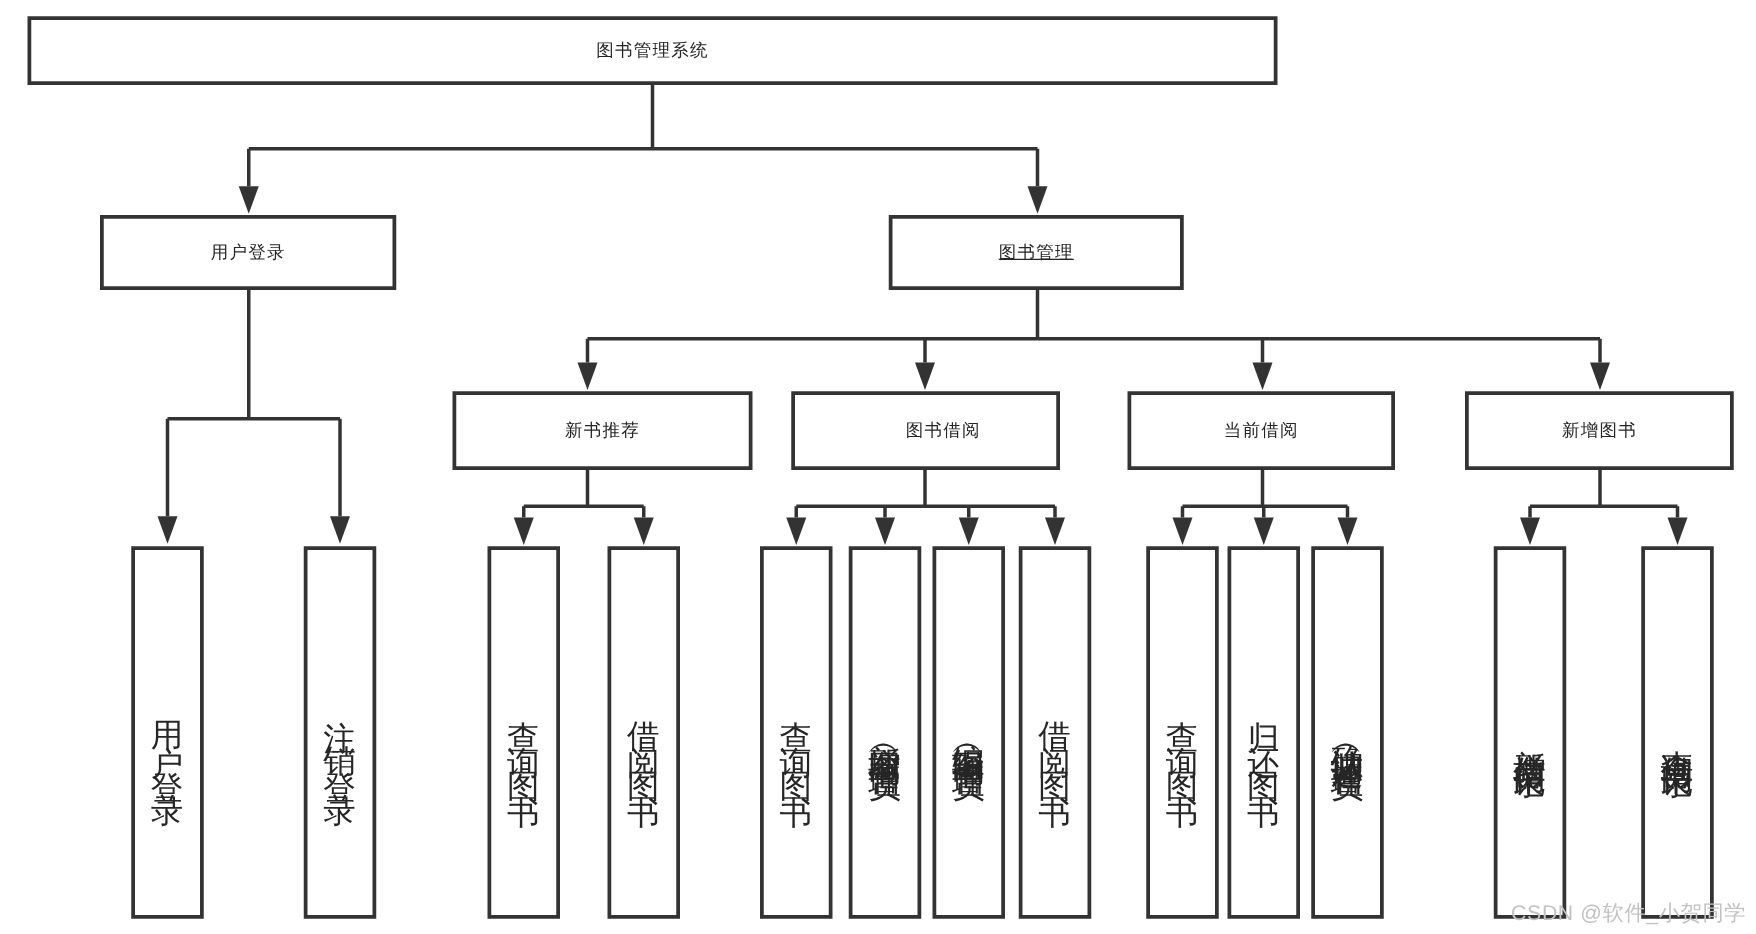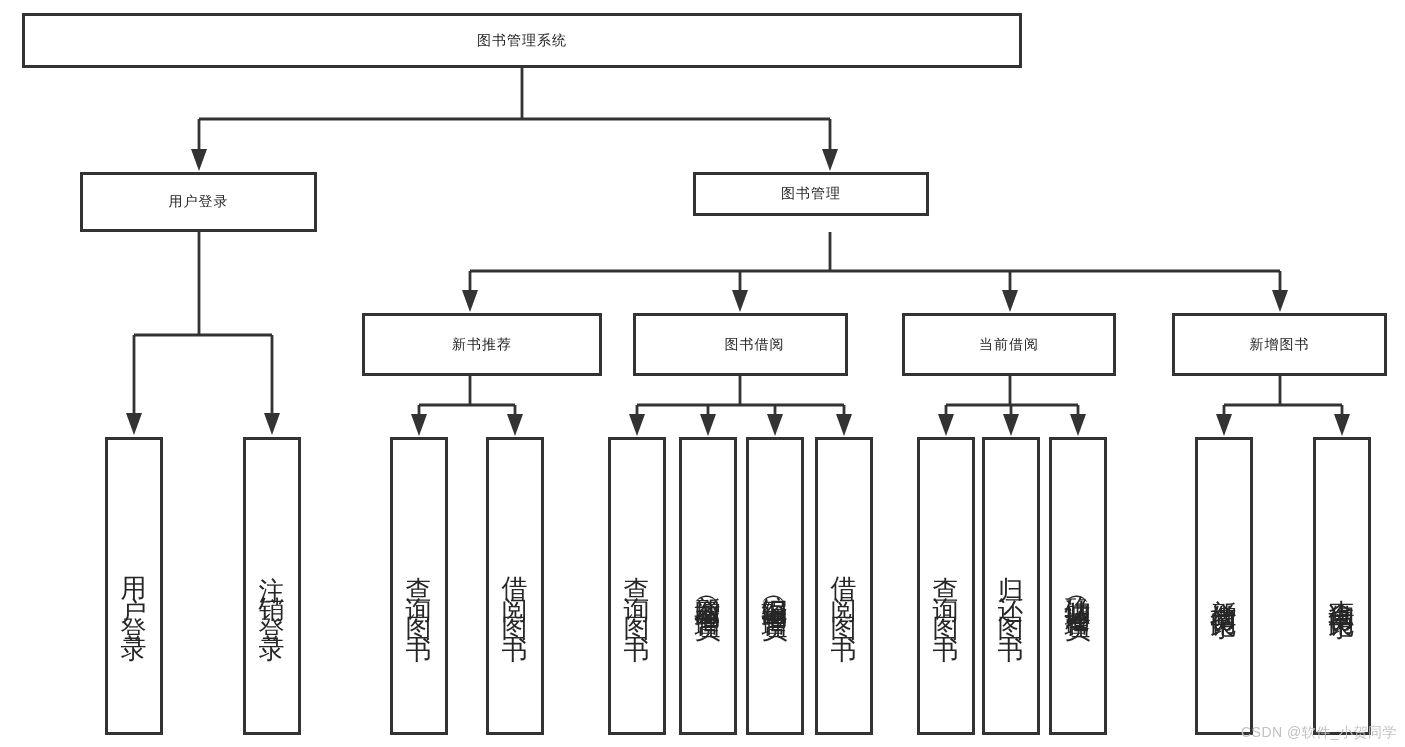--- a/index.html
+++ b/index.html
@@ -56,21 +56,21 @@
     top: 10px;
   }
   .leaf.tight .vtext {
     letter-spacing: 3px;
     top: 2px;
   }
   .watermark {
     position: absolute;
     right: 8px;
     bottom: 5px;
-    font-size: 14px;
+    font-size: 17px;
     color: var(--watermark, #c2c2c2);
     letter-spacing: 0.5px;
     white-space: nowrap;
   }
 </style>
 </head>
 <body>
 
 <div class="stage">
 
@@ -132,21 +132,21 @@
     <path d="M1224 405 H1342"></path>
     <path d="M1224 405 V414"></path>
     <polygon points="1216,414 1232,414 1224,436"></polygon>
     <path d="M1342 405 V414"></path>
     <polygon points="1334,414 1350,414 1342,436"></polygon>
   </svg>
 
   <div class="box hnode" style="left:22px; top:13px; width:1000px; height:55px;">图书管理系统</div>
 
   <div class="box hnode" style="left:80px; top:172px; width:237px; height:60px;">用户登录</div>
-  <div class="box hnode" style="left:693px; top:172px; width:236px; height:44px;">图书管理</div>
+  <div class="box hnode" style="left:711px; top:172px; width:236px; height:60px;text-decoration:underline;">图书管理</div>
 
   <div class="box hnode" style="left:362px; top:313px; width:240px; height:63px;">新书推荐</div>
   <div class="box hnode" style="left:633px; top:313px; width:215px; height:63px;padding-left:28px;">图书借阅</div>
   <div class="box hnode" style="left:902px; top:313px; width:214px; height:63px;">当前借阅</div>
   <div class="box hnode" style="left:1172px; top:313px; width:215px; height:63px;">新增图书</div>
 
   <div class="box leaf" style="left:105px; top:437px; width:58px; height:298px;">
     <span class="vtext">用户登录</span>
   </div>
   <div class="box leaf" style="left:243px; top:437px; width:58px; height:298px;">

